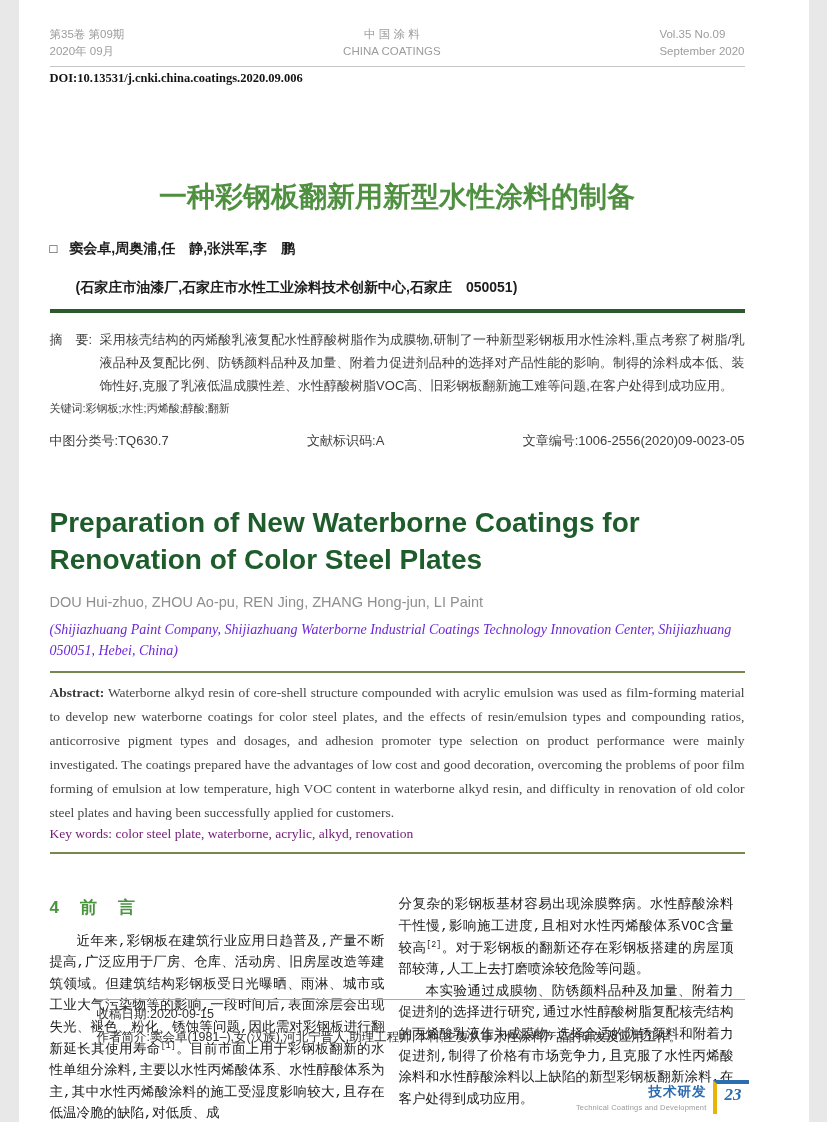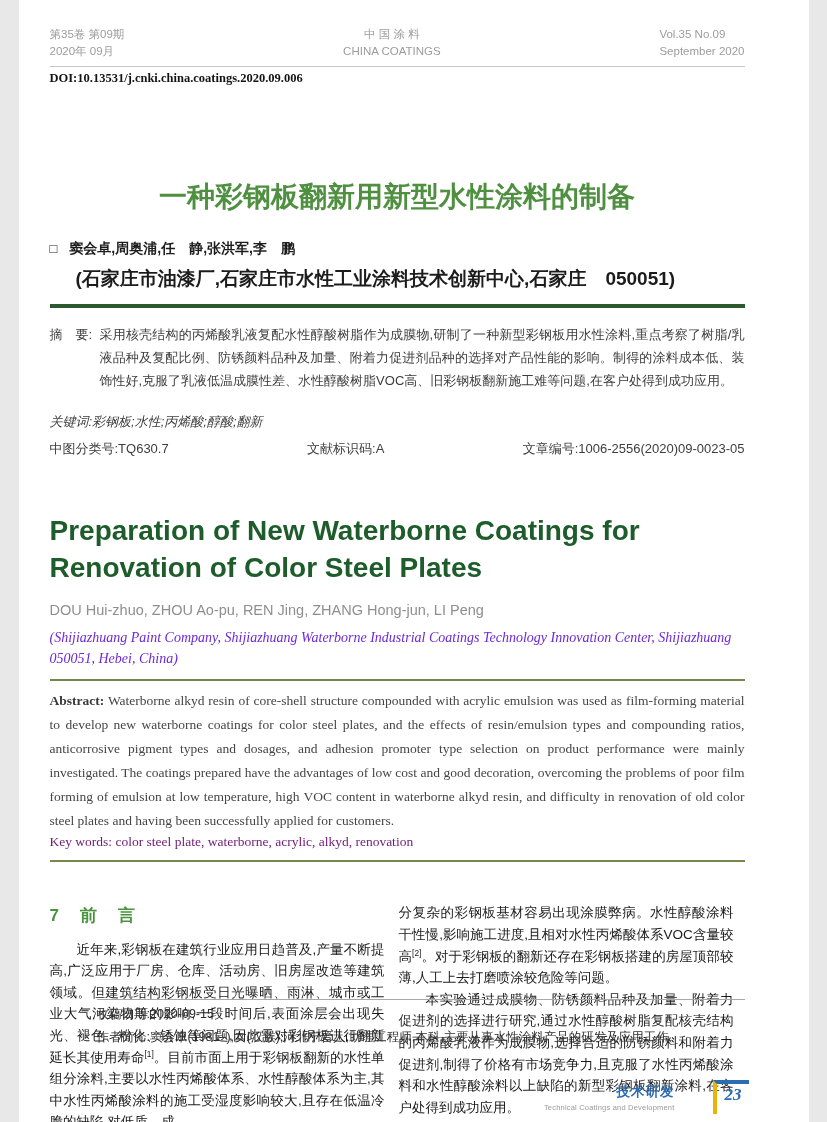--- a/index.html
+++ b/index.html
@@ -13,50 +13,50 @@
   
   .hdr { display:flex; justify-content:space-between; color:#9c9c9c; font-size:11.5px; line-height:1.5; }
   .hdr .c { text-align:center; }
   .hdr .r { }
   .hdr-rule { border:none; border-top:1px solid #c6c6c6; margin:5px 0 0 0; }
   .doi { margin-top:4px; font-family:"Liberation Serif", serif; font-weight:700; font-size:12.5px; color:#141414; }
   
   .title-cn { margin-top:92px; text-align:center; font-size:28px; font-weight:800; color:#4f9040; }
   .authors-row { margin-top:24px; font-size:14px; font-weight:700; color:#1c1c1c; display:flex; align-items:center; }
   .marker { font-size:13px; margin-right:12px; font-weight:400; }
-  .affil-cn { margin-top:8px; margin-left:26px; font-size:19px; font-weight:600; color:#1c1c1c; }
+  .affil-cn { margin-top:21px; margin-left:26px; font-size:14px; font-weight:600; color:#1c1c1c; }
   .rule-thick { margin-top:12px; height:4px; background:#2c5a2e; }
   
   .abs-cn { margin-top:15px; font-size:13px; color:#3d3d3d; line-height:1.8; }
   .hang { position:relative; padding-left:50px; text-align:justify; }
   .hang .lbl { position:absolute; left:0; top:0; }
-  .kw-cn { margin-top:20px; font-size:13px; color:#3d3d3d;font-style:italic; }
-  .meta-row { margin-top:9px; display:flex; justify-content:space-between; font-size:13px; color:#3d3d3d; }
+  .kw-cn { margin-top:3px; font-size:11px; color:#3d3d3d; }
+  .meta-row { margin-top:16px; display:flex; justify-content:space-between; font-size:13px; color:#3d3d3d; }
   
   .en-block { margin-top:54px; }
   .title-en { font-size:28px; font-weight:700; color:#1e5c2b; line-height:1.35; }
   .authors-en { margin-top:15px; font-size:14.5px; color:#8f8f8f; }
   .affil-en { margin-top:9px; font-family:"Liberation Serif", serif; font-style:italic; font-size:14px; color:#6d28d9; line-height:1.5; }
   .rule-thin { border:none; border-top:2px solid #77884e; margin:10px 0 0 0; }
   .abs-en { margin-top:8px; font-family:"Liberation Serif", serif; font-size:13.5px; color:#454545; line-height:1.78; text-align:justify; }
   .abs-en .blbl { font-weight:700; color:#3a3a3a; }
   .kw-en { margin-top:1px; font-family:"Liberation Serif", serif; font-size:13.5px; color:#701a75; }
   
   .body-cols { margin-top:40px; display:flex; gap:14px; }
   .col { width:335px; font-size:13.5px; line-height:1.6; color:#1a1a1a; text-align:justify; }
   .sec-head { font-size:17px; font-weight:800; color:#4a9440; margin:0 0 9px 0; letter-spacing:2px; }
-  .para { text-indent:2em; margin:0; }
+  .para { text-indent:2em; margin:0;font-family:Liberation Mono, monospace; }
   .para.cont { text-indent:0; }
   sup { font-size:0.62em; }
   
   .footnote { position:absolute; left:78px; right:64px; top:999px; }
   .fn-rule { border:none; border-top:1px solid #a8a8a8; margin:0; }
   .fn-line { margin-top:6px; font-size:12.5px; color:#2e2e2e; }
   
-  .footer { position:absolute; right:60px; bottom:8px; display:flex; align-items:flex-start;gap:32px; }
+  .footer { position:absolute; right:60px; bottom:8px; display:flex; align-items:flex-start; }
   .f-labels { text-align:right; margin-top:3px; }
   .f-cn { font-size:13.5px; font-weight:700; color:#2c6cb0; letter-spacing:1px; }
   .f-en { font-size:7.5px; color:#9a9a9a; margin-top:2px; letter-spacing:0.2px; }
   .pagebox { margin-left:6px; border-top:4px solid #2c6cb0; border-left:4px solid #eab308; padding:1px 7px 9px 8px; }
   .pagenum { font-family:"Liberation Serif", serif; font-style:italic; font-weight:700; font-size:17px; color:#2c6cb0; }
 </style>
 </head>
 <body>
 
 <div class="page">
@@ -94,37 +94,37 @@
   </div>
   <div class="kw-cn">关键词:彩钢板;水性;丙烯酸;醇酸;翻新</div>
   <div class="meta-row">
     <span>中图分类号:TQ630.7</span>
     <span>文献标识码:A</span>
     <span>文章编号:1006-2556(2020)09-0023-05</span>
   </div>
 
   <div class="en-block">
     <div class="title-en">Preparation of New Waterborne Coatings for Renovation of Color Steel Plates</div>
-    <div class="authors-en">DOU Hui-zhuo, ZHOU Ao-pu, REN Jing, ZHANG Hong-jun, LI Peng</div>
+    <div class="authors-en">DOU Hui-zhuo, ZHOU Ao-pu, REN Jing, ZHANG Hong-jun, LI Paint</div>
     <div class="affil-en">(Shijiazhuang Paint Company, Shijiazhuang Waterborne Industrial Coatings Technology Innovation Center, Shijiazhuang 050051, Hebei, China)</div>
     <hr class="rule-thin">
     <div class="abs-en">
       <span class="blbl">Abstract:</span>
       <span>Waterborne alkyd resin of core-shell structure compounded with acrylic emulsion was used as film-forming material to develop new waterborne coatings for color steel plates, and the effects of resin/emulsion types and compounding ratios, anticorrosive pigment types and dosages, and adhesion promoter type selection on product performance were mainly investigated. The coatings prepared have the advantages of low cost and good decoration, overcoming the problems of poor film forming of emulsion at low temperature, high VOC content in waterborne alkyd resin, and difficulty in renovation of old color steel plates and having been successfully applied for customers.</span>
     </div>
     <div class="kw-en">
       <span class="blbl">Key words:</span>
       <span>color steel plate, waterborne, acrylic, alkyd, renovation</span>
     </div>
     <hr class="rule-thin">
   </div>
 
   <div class="body-cols">
     <div class="col">
-      <div class="sec-head">7　前　言</div>
+      <div class="sec-head">4　前　言</div>
       <p class="para">近年来,彩钢板在建筑行业应用日趋普及,产量不断提高,广泛应用于厂房、仓库、活动房、旧房屋改造等建筑领域。但建筑结构彩钢板受日光曝晒、雨淋、城市或工业大气污染物等的影响,一段时间后,表面涂层会出现失光、褪色、粉化、锈蚀等问题,因此需对彩钢板进行翻新延长其使用寿命<sup>[1]</sup>。目前市面上用于彩钢板翻新的水性单组分涂料,主要以水性丙烯酸体系、水性醇酸体系为主,其中水性丙烯酸涂料的施工受湿度影响较大,且存在低温冷脆的缺陷,对低质、成</p>
     </div>
     <div class="col">
       <p class="para cont">分复杂的彩钢板基材容易出现涂膜弊病。水性醇酸涂料干性慢,影响施工进度,且相对水性丙烯酸体系VOC含量较高<sup>[2]</sup>。对于彩钢板的翻新还存在彩钢板搭建的房屋顶部较薄,人工上去打磨喷涂较危险等问题。</p>
       <p class="para">本实验通过成膜物、防锈颜料品种及加量、附着力促进剂的选择进行研究,通过水性醇酸树脂复配核壳结构的丙烯酸乳液作为成膜物,选择合适的防锈颜料和附着力促进剂,制得了价格有市场竞争力,且克服了水性丙烯酸涂料和水性醇酸涂料以上缺陷的新型彩钢板翻新涂料,在客户处得到成功应用。</p>
     </div>
   </div>
 
   <div class="footnote">
     <hr class="fn-rule">

